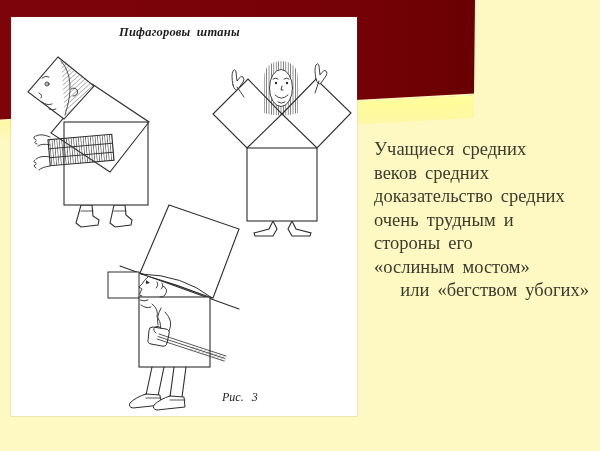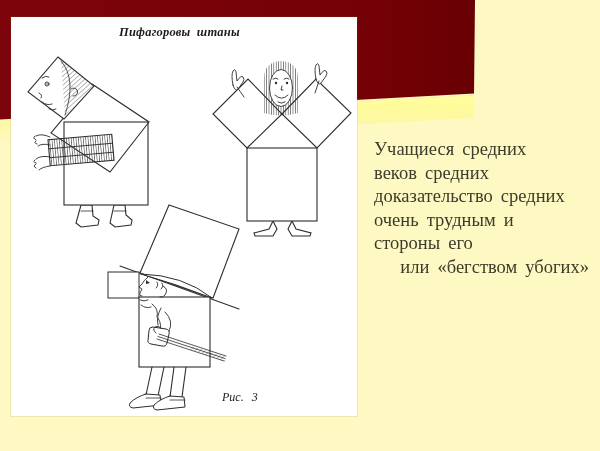--- a/index.html
+++ b/index.html
@@ -178,16 +178,17 @@
   </div>
 
   <div class="text-block">
     <p>
       <span class="line">Учащиеся средних</span>
       <span class="line">веков средних</span>
       <span class="line">доказательство средних</span>
       <span class="line">очень трудным и</span>
       <span class="line">стороны его</span>
     </p>
+    <p class="p2">«ослиным мостом»</p>
     <p class="p3">или «бегством убогих»</p>
   </div>
 
 </div>
 
 </body></html>

